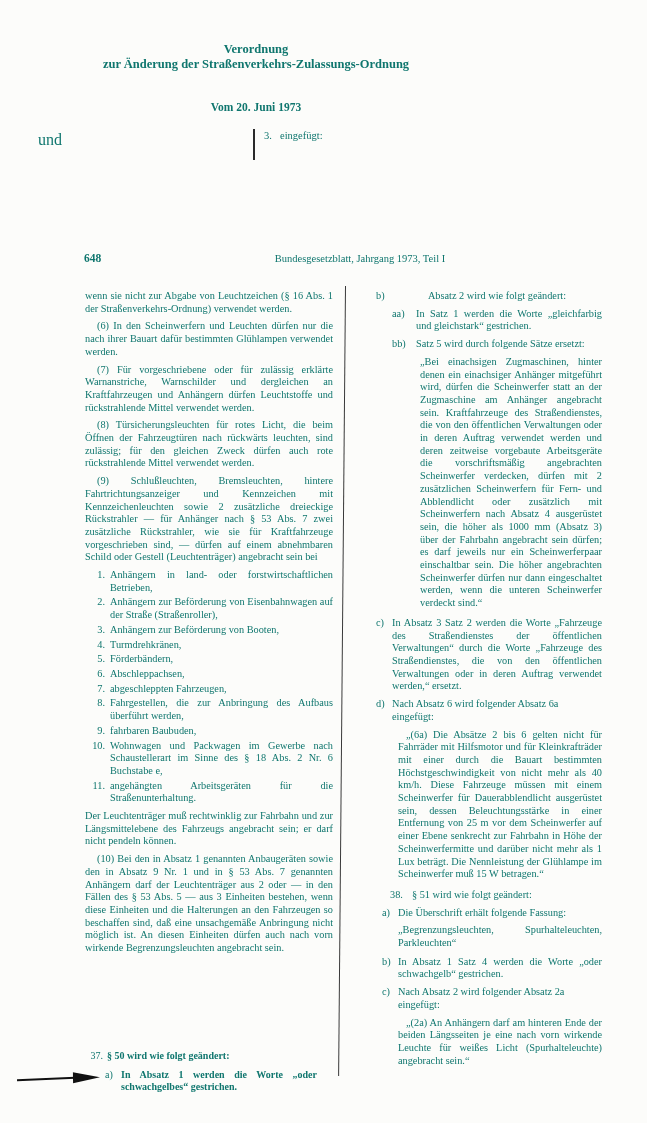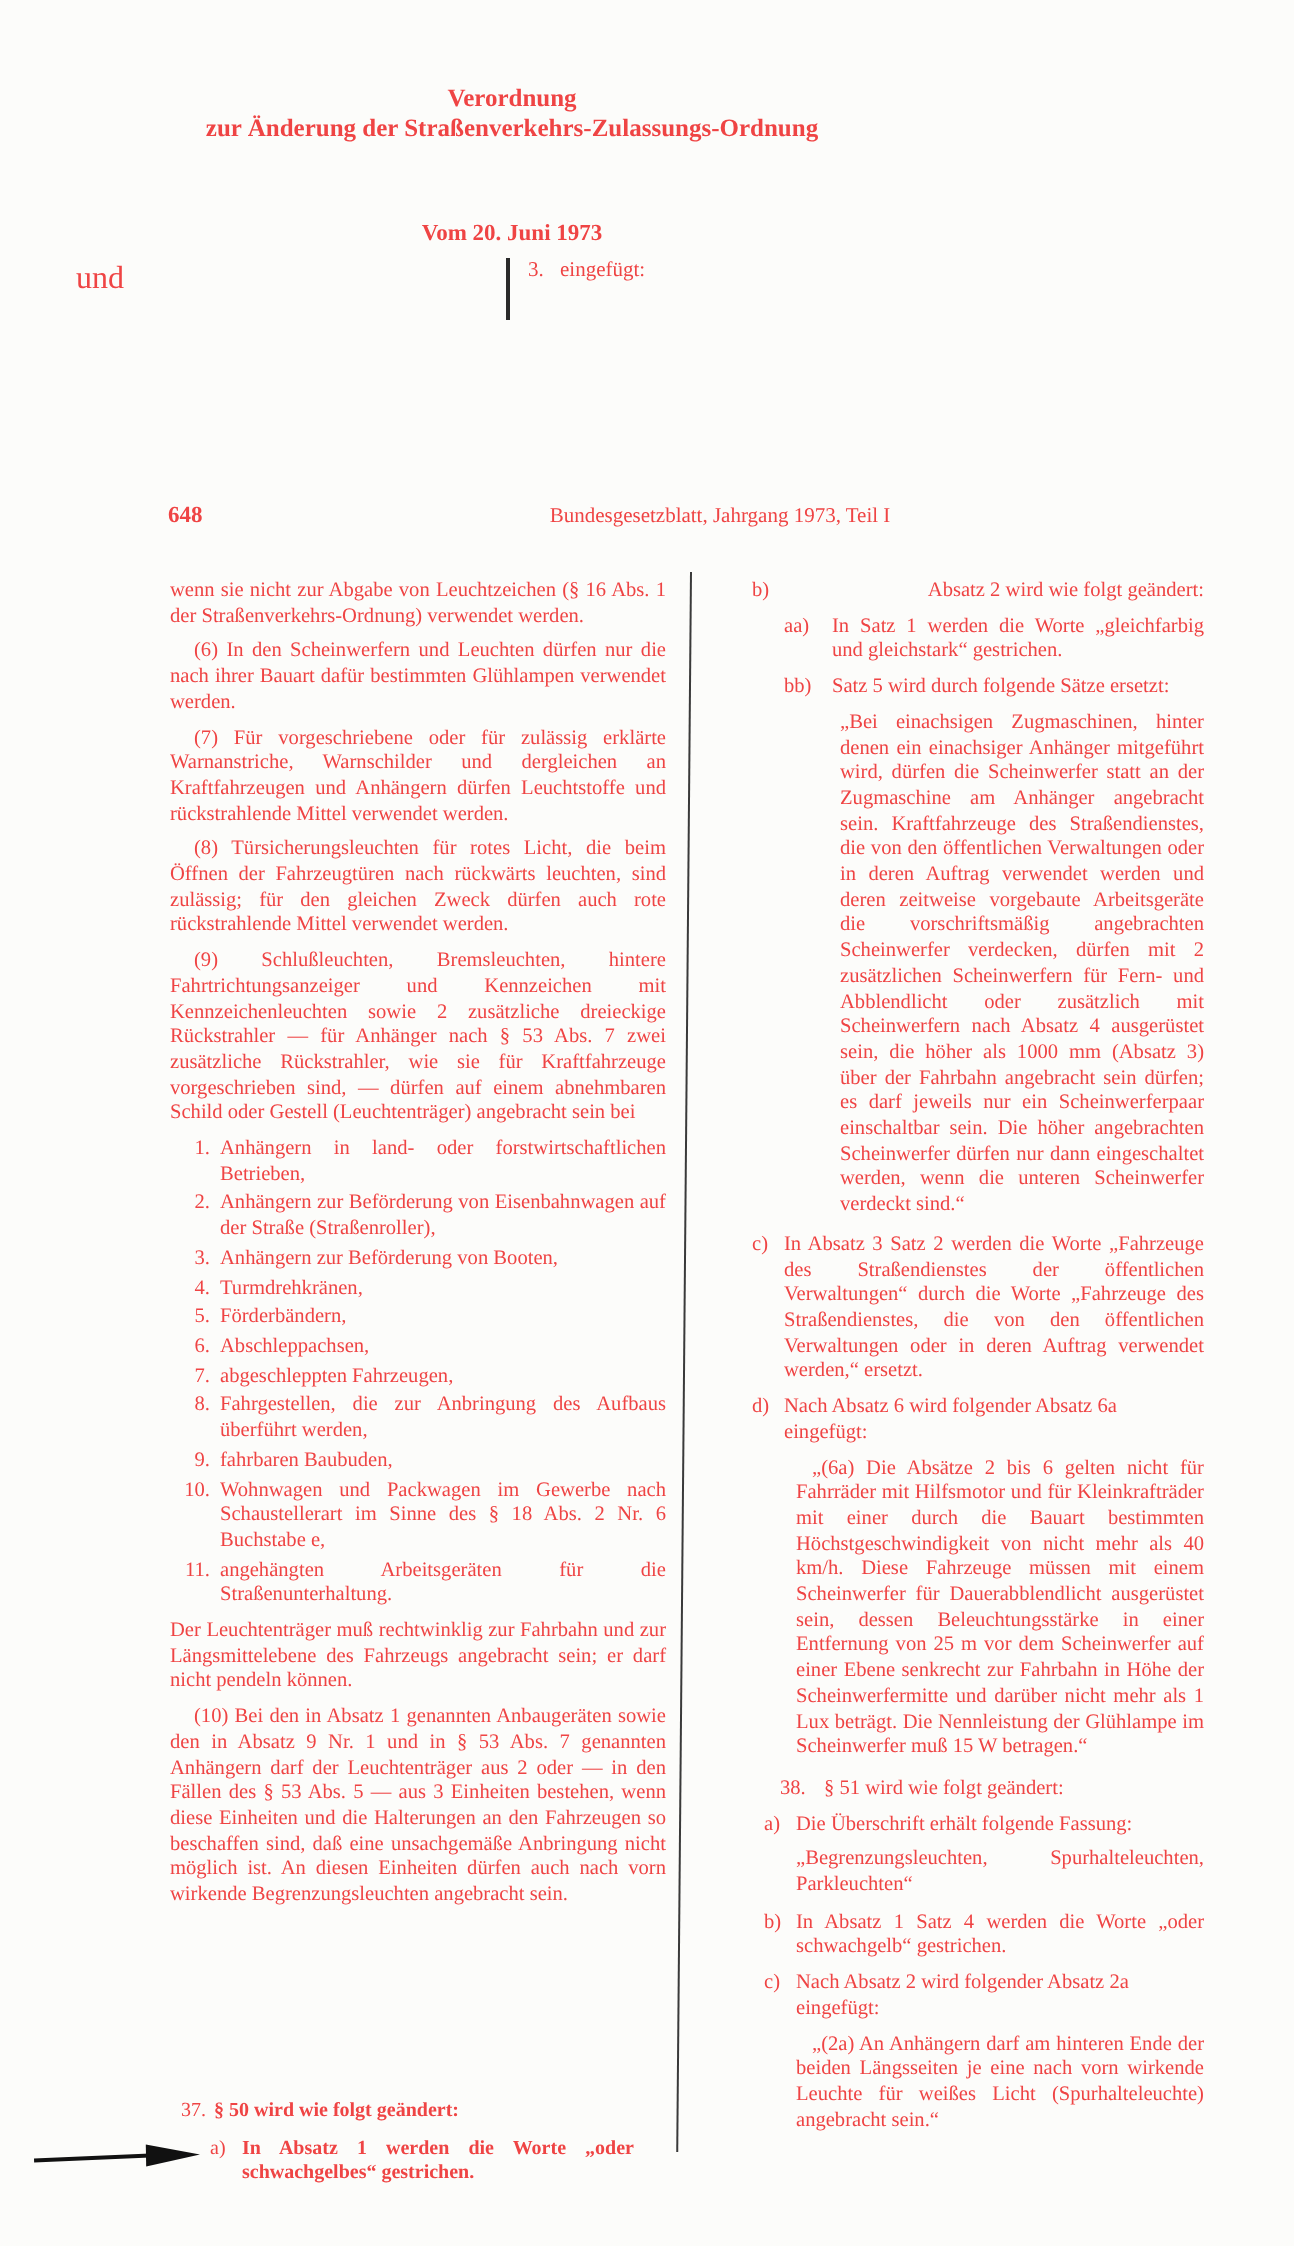--- a/index.html
+++ b/index.html
@@ -1,24 +1,24 @@
 <!DOCTYPE html>
 <html lang="de"><head>
 <meta charset="utf-8">
 <style>
   html,body{margin:0;padding:0;background:#fcfcfa;}
   .sheet{
     position:relative;width:647px;height:1123px;background:#fcfcfa;
-    font-family:"Liberation Serif","DejaVu Serif",serif;color:#ef4444;
+    font-family:"Liberation Serif","DejaVu Serif",serif;color:#0f766e;
     overflow:hidden;-webkit-hyphens:auto;hyphens:auto;
   }
   
   .title-block{position:absolute;top:42px;left:20px;width:472px;text-align:center;}
   .title-block .t1,.title-block .t2{font-weight:bold;font-size:12.5px;line-height:15px;}
-  .title-block .t3{font-weight:bold;font-size:11.5px;margin-top:39px;}
+  .title-block .t3{font-weight:bold;font-size:11.5px;margin-top:29px;}
   
   .frag-left{position:absolute;top:131px;left:38px;font-size:16px;}
   .frag-bar{position:absolute;top:129px;left:253px;width:1.5px;height:31px;background:#2a2a2a;}
   .frag-item{position:absolute;top:129px;left:264px;width:298px;display:flex;font-size:10.5px;line-height:14px;}
   .frag-item .fno{width:16px;flex-shrink:0;}
   .frag-item .ftext{flex:1;}
   .frag-item .l1{text-align:justify;text-align-last:justify;}
   
   .pageno{position:absolute;top:252px;left:84px;font-weight:bold;font-size:11.5px;}
   .runhead{position:absolute;top:253px;left:230px;width:260px;text-align:center;font-size:10.5px;}
@@ -152,21 +152,21 @@
 
   <svg class="arrow" viewBox="0 0 86 16" aria-hidden="true">
     <line x1="1" y1="9.5" x2="59" y2="8" stroke="#111" stroke-width="2"></line>
     <polygon points="57,2.5 84,8 57,13.5" fill="#111"></polygon>
   </svg>
 
   <section class="col-right">
 
     <div class="rrow">
       <span class="rlbl">b)</span>
-      <span class="rbody" style="text-align:right">Absatz 2 wird wie folgt geändert:</span>
+      <span class="rbody" style="text-align:center">Absatz 2 wird wie folgt geändert:</span>
     </div>
 
     <div class="subrow">
       <span class="sublbl">aa)</span>
       <span class="rbody">In Satz 1 werden die Worte „gleichfarbig und gleichstark“ gestrichen.</span>
     </div>
 
     <div class="subrow">
       <span class="sublbl">bb)</span>
       <span class="rbody" style="text-align:left">Satz 5 wird durch folgende Sätze ersetzt:</span>

